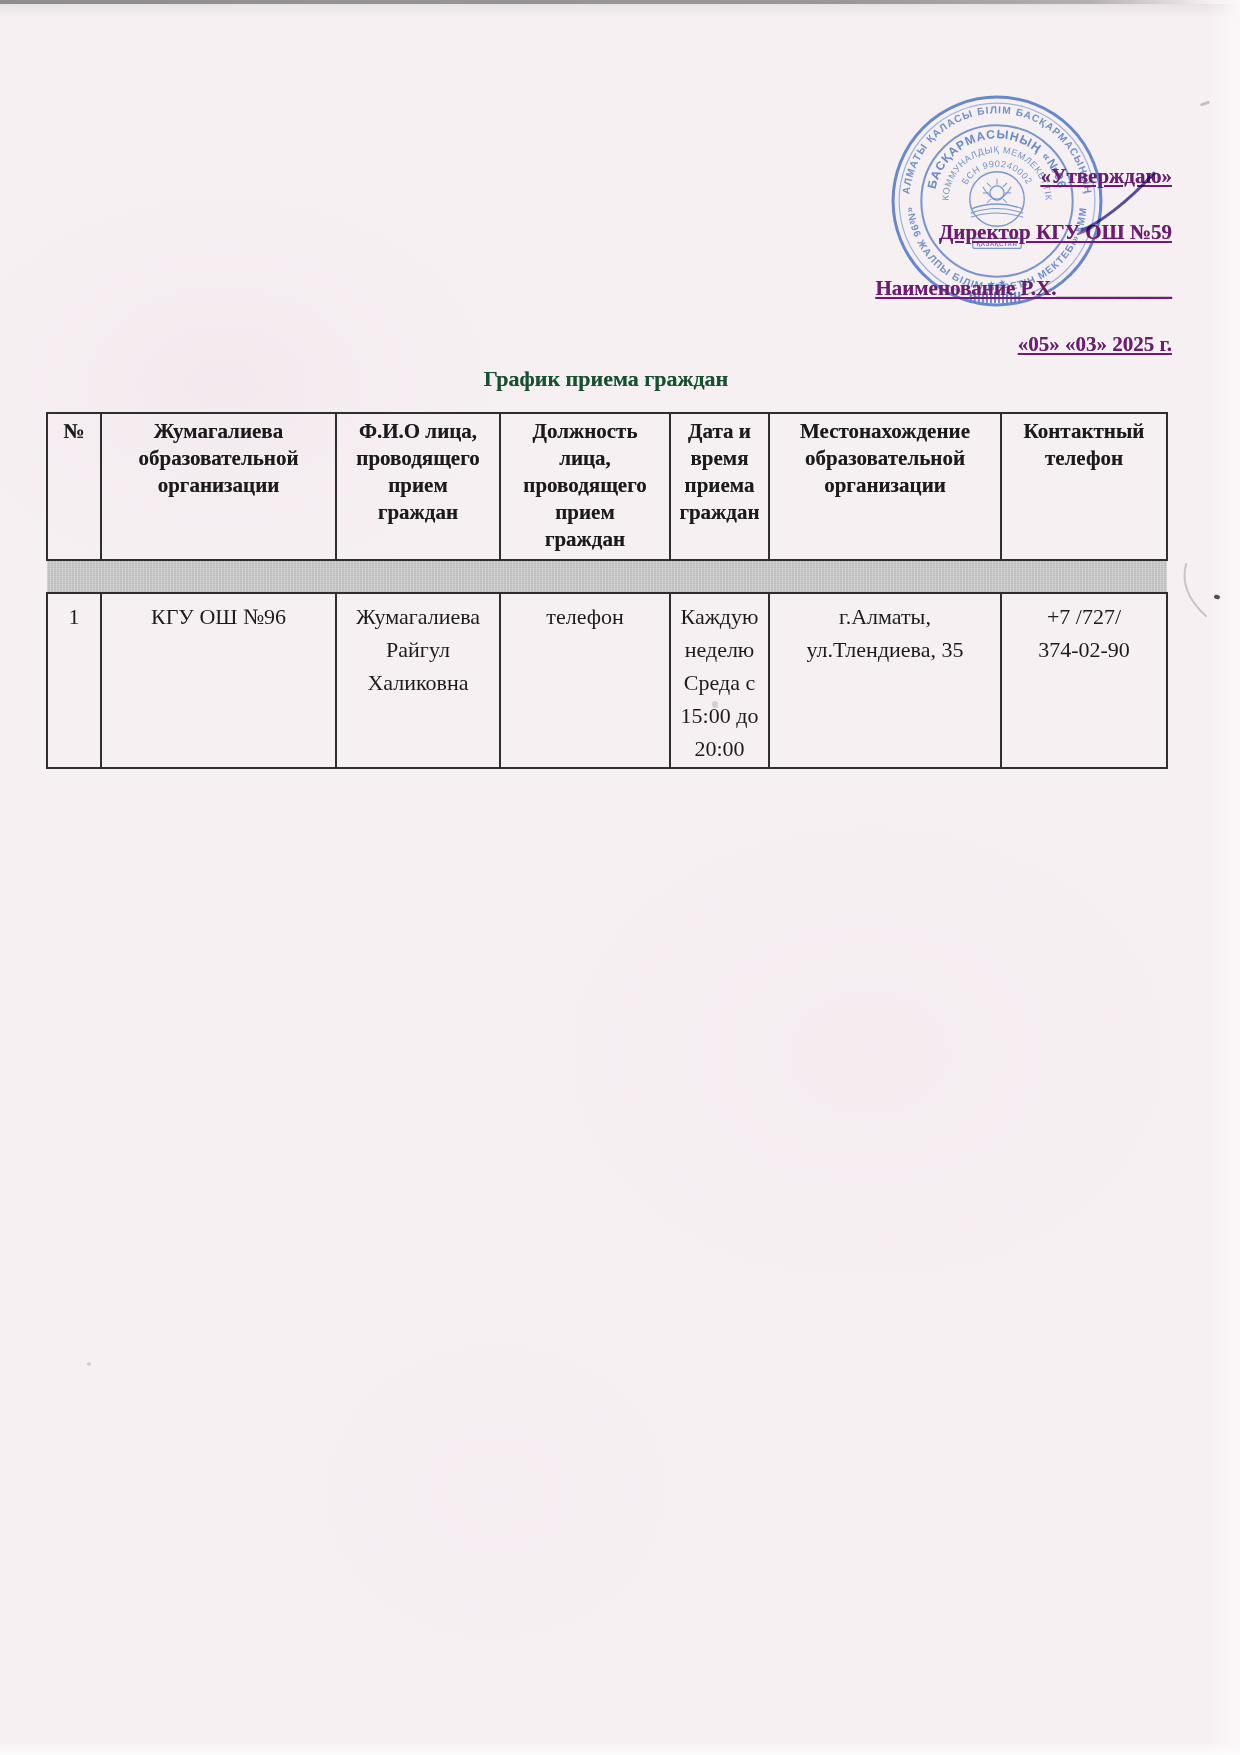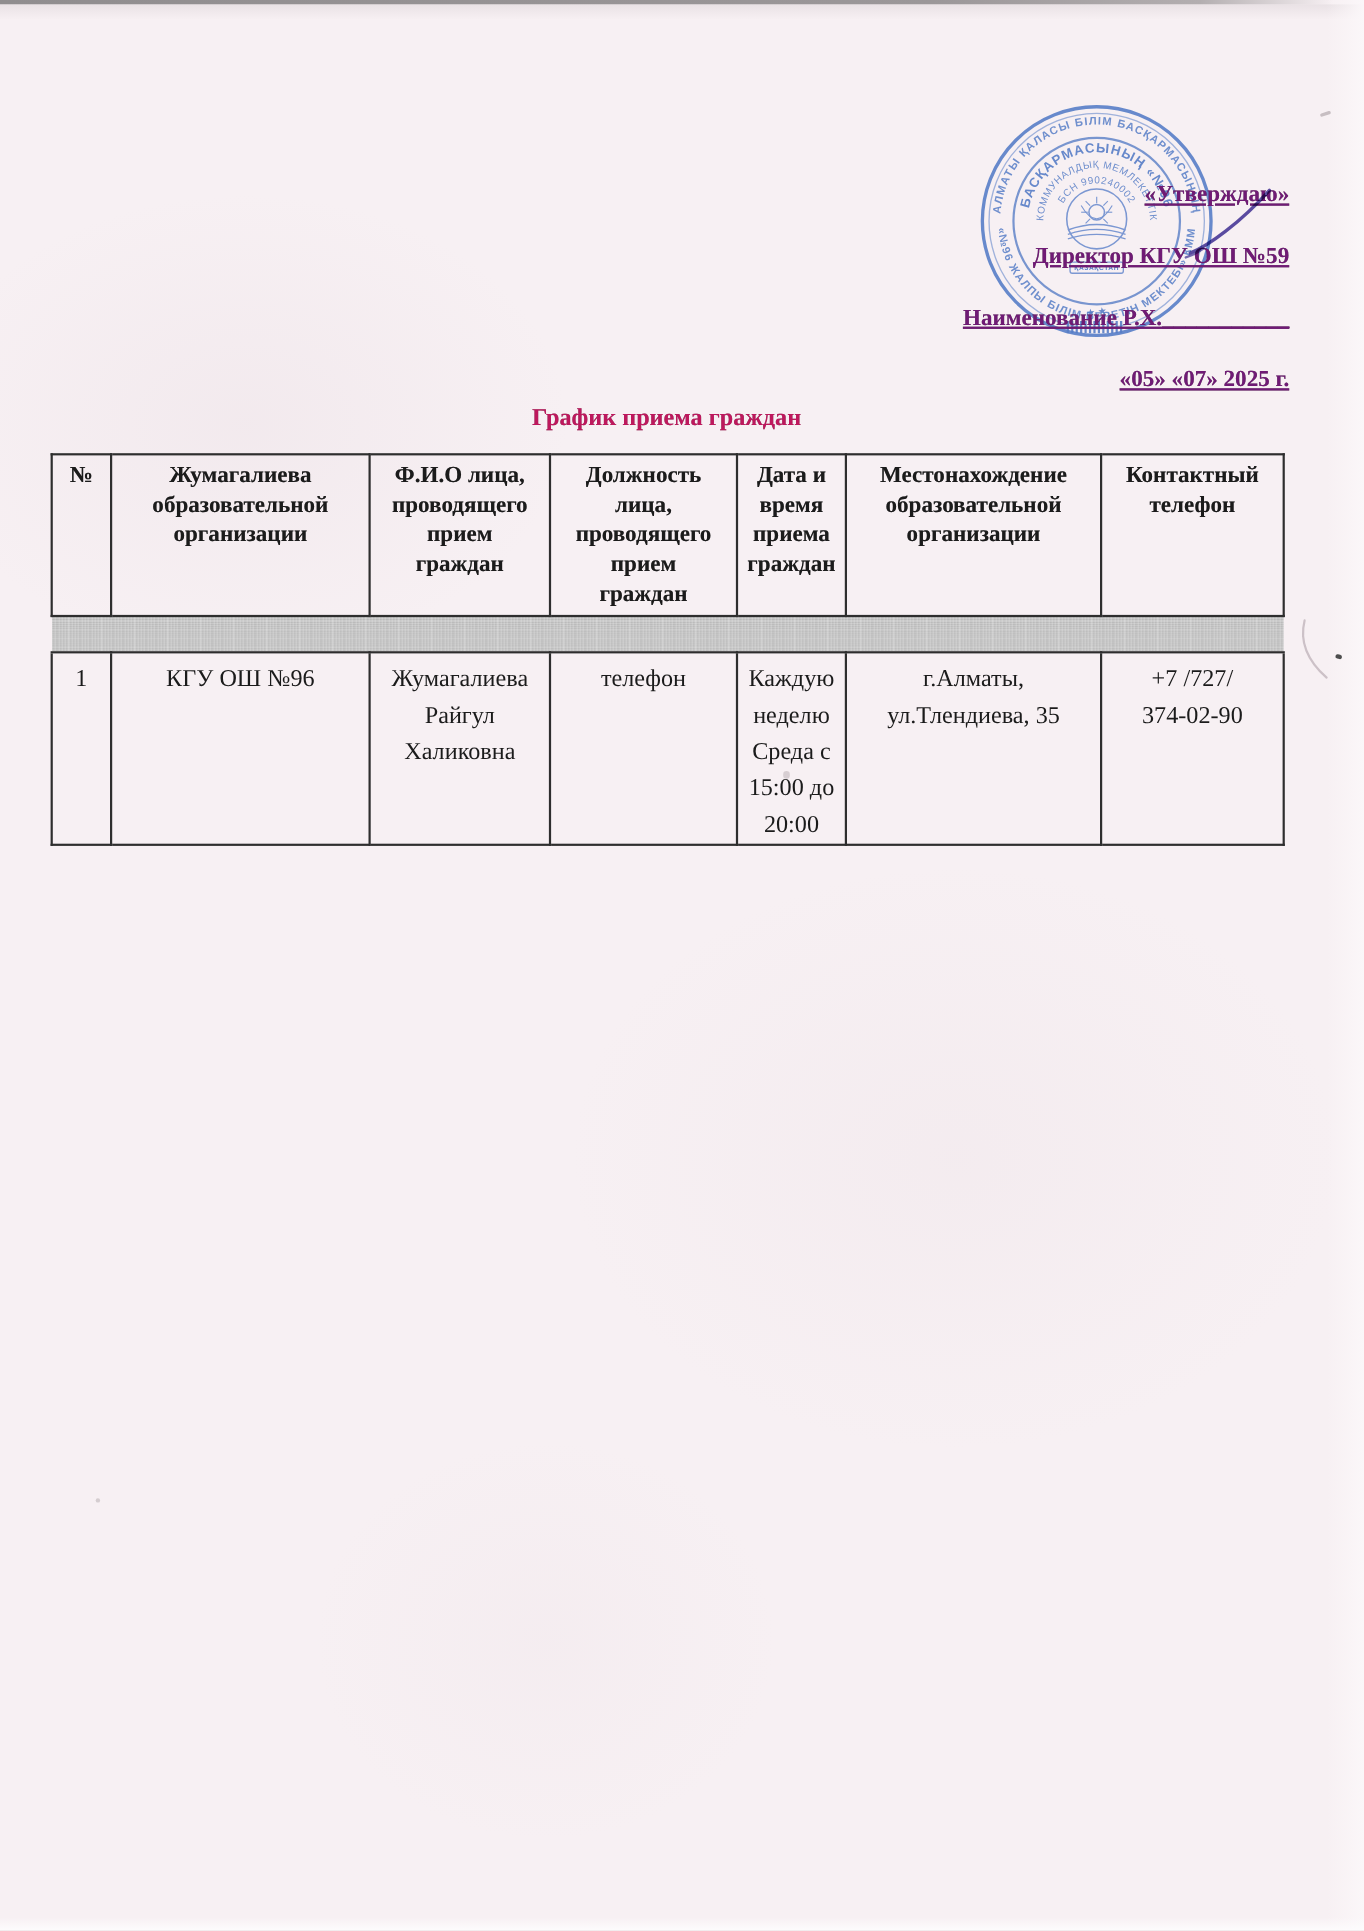--- a/index.html
+++ b/index.html
@@ -54,21 +54,21 @@
   
   .signature{
     position:absolute;left:1040px;top:158px;width:150px;height:95px;
     z-index:4;mix-blend-mode:multiply;
   }
 
   
   .doc-title{
     position:absolute;top:364px;left:46px;width:1120px;
     text-align:center;font-weight:bold;font-size:22px;line-height:30px;
-    color:#be185d;text-shadow:0 0 .5px rgba(25,25,25,.5);
+    color:#14532d;text-shadow:0 0 .5px rgba(25,25,25,.5);
   }
 
   
   .tbl{
     position:absolute;top:412px;left:46px;width:1120px;
     border-collapse:collapse;table-layout:fixed;
     color:#1b1b1b;
   }
   .tbl td{
     border:2px solid #2e2e2e;
@@ -183,21 +183,21 @@
 
   <svg class="signature" viewBox="0 0 150 95">
     <path d="M 42 72 C 58 66 88 44 114 15" stroke="#4b3c9f" stroke-width="3" fill="none" stroke-linecap="round" opacity=".9"></path>
     <path d="M 38 76 q 9 -3 16 -8" stroke="#4b3c9f" stroke-width="2.2" fill="none" stroke-linecap="round" opacity=".75"></path>
   </svg>
 
   <div class="approval">
     <div>«Утверждаю»</div>
     <div>Директор КГУ ОШ №59</div>
     <div>Наименование Р.Х.___________</div>
-    <div>«05» «07» 2025 г.</div>
+    <div>«05» «03» 2025 г.</div>
   </div>
 
   <div class="doc-title">График приема граждан</div>
 
   <table class="tbl">
     <colgroup>
       <col style="width:54px">
         <col style="width:235px">
         <col style="width:164px">
       <col style="width:170px">

